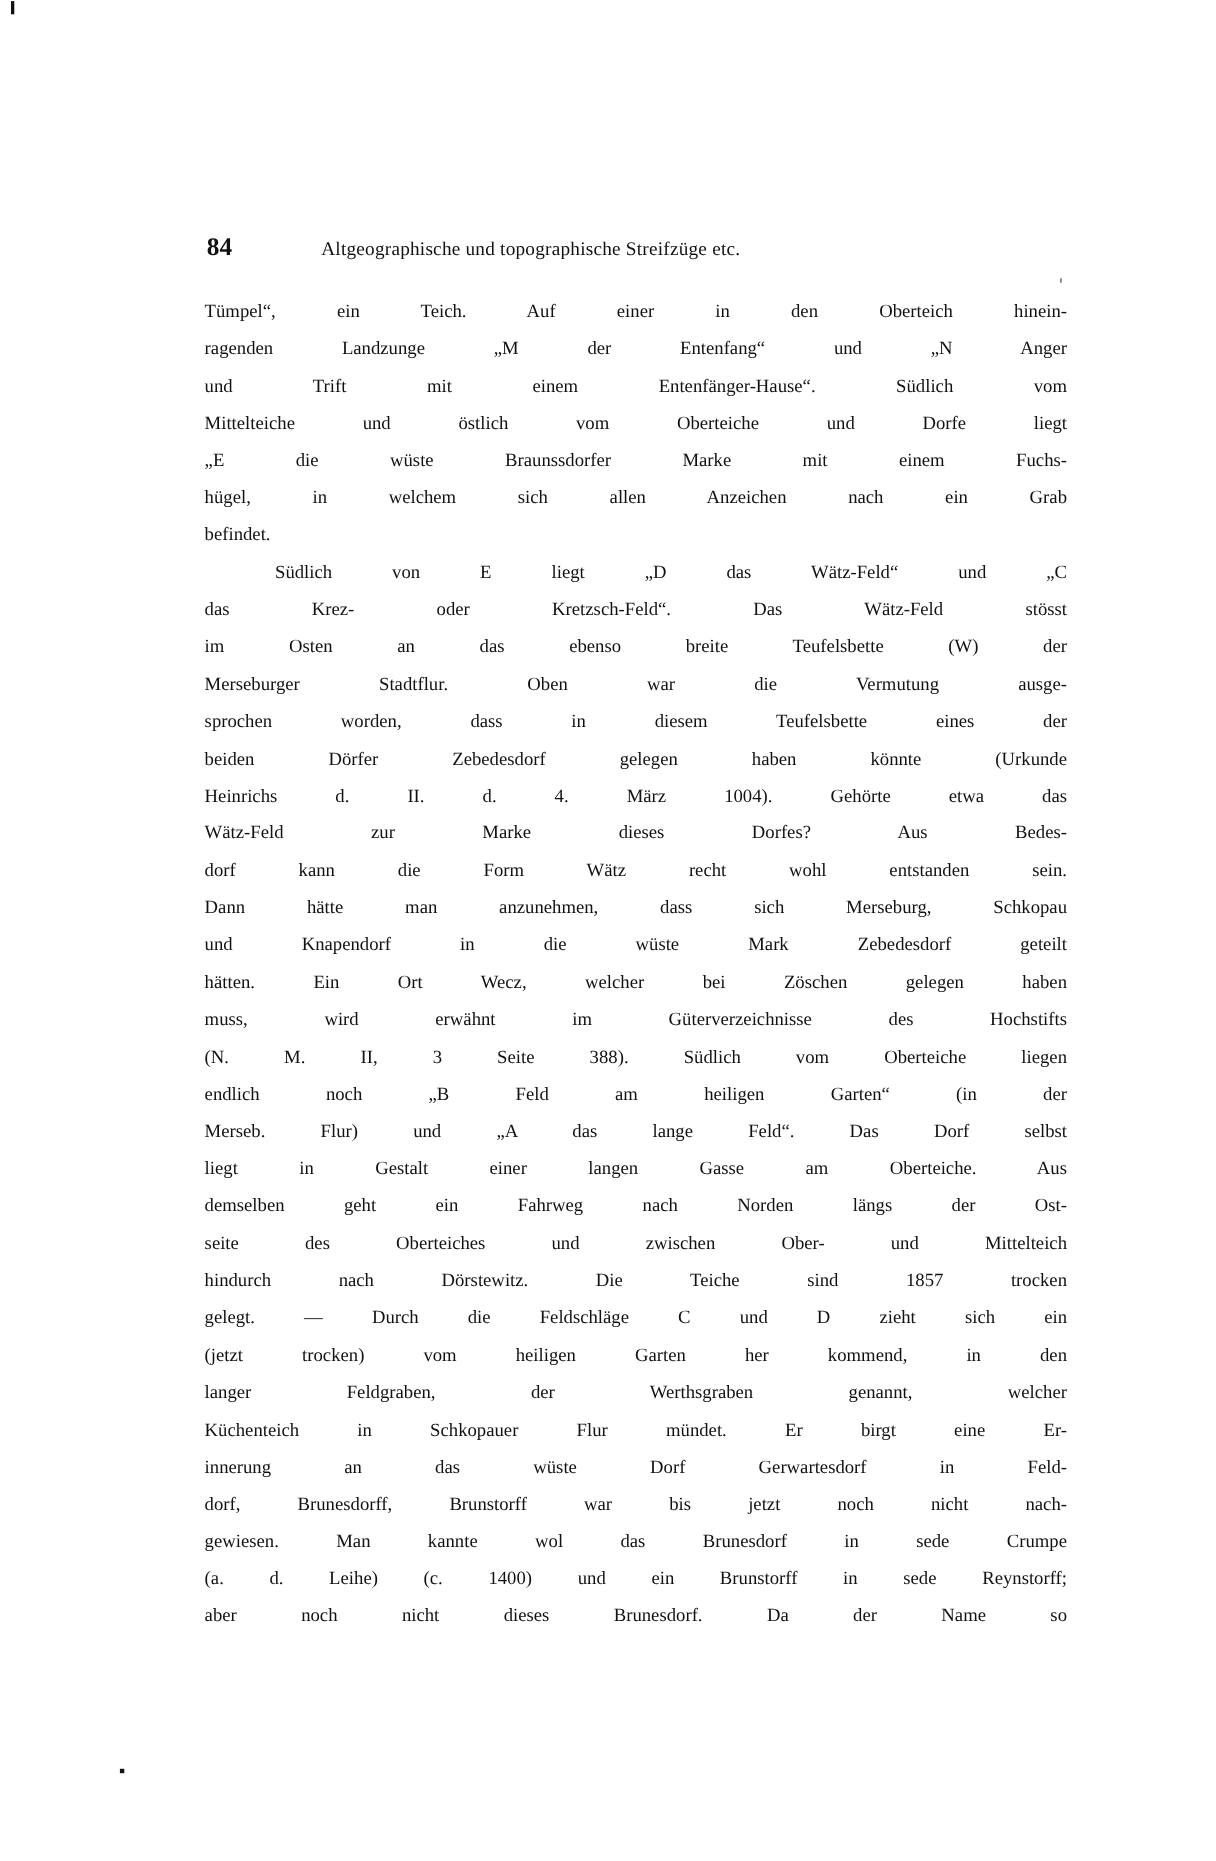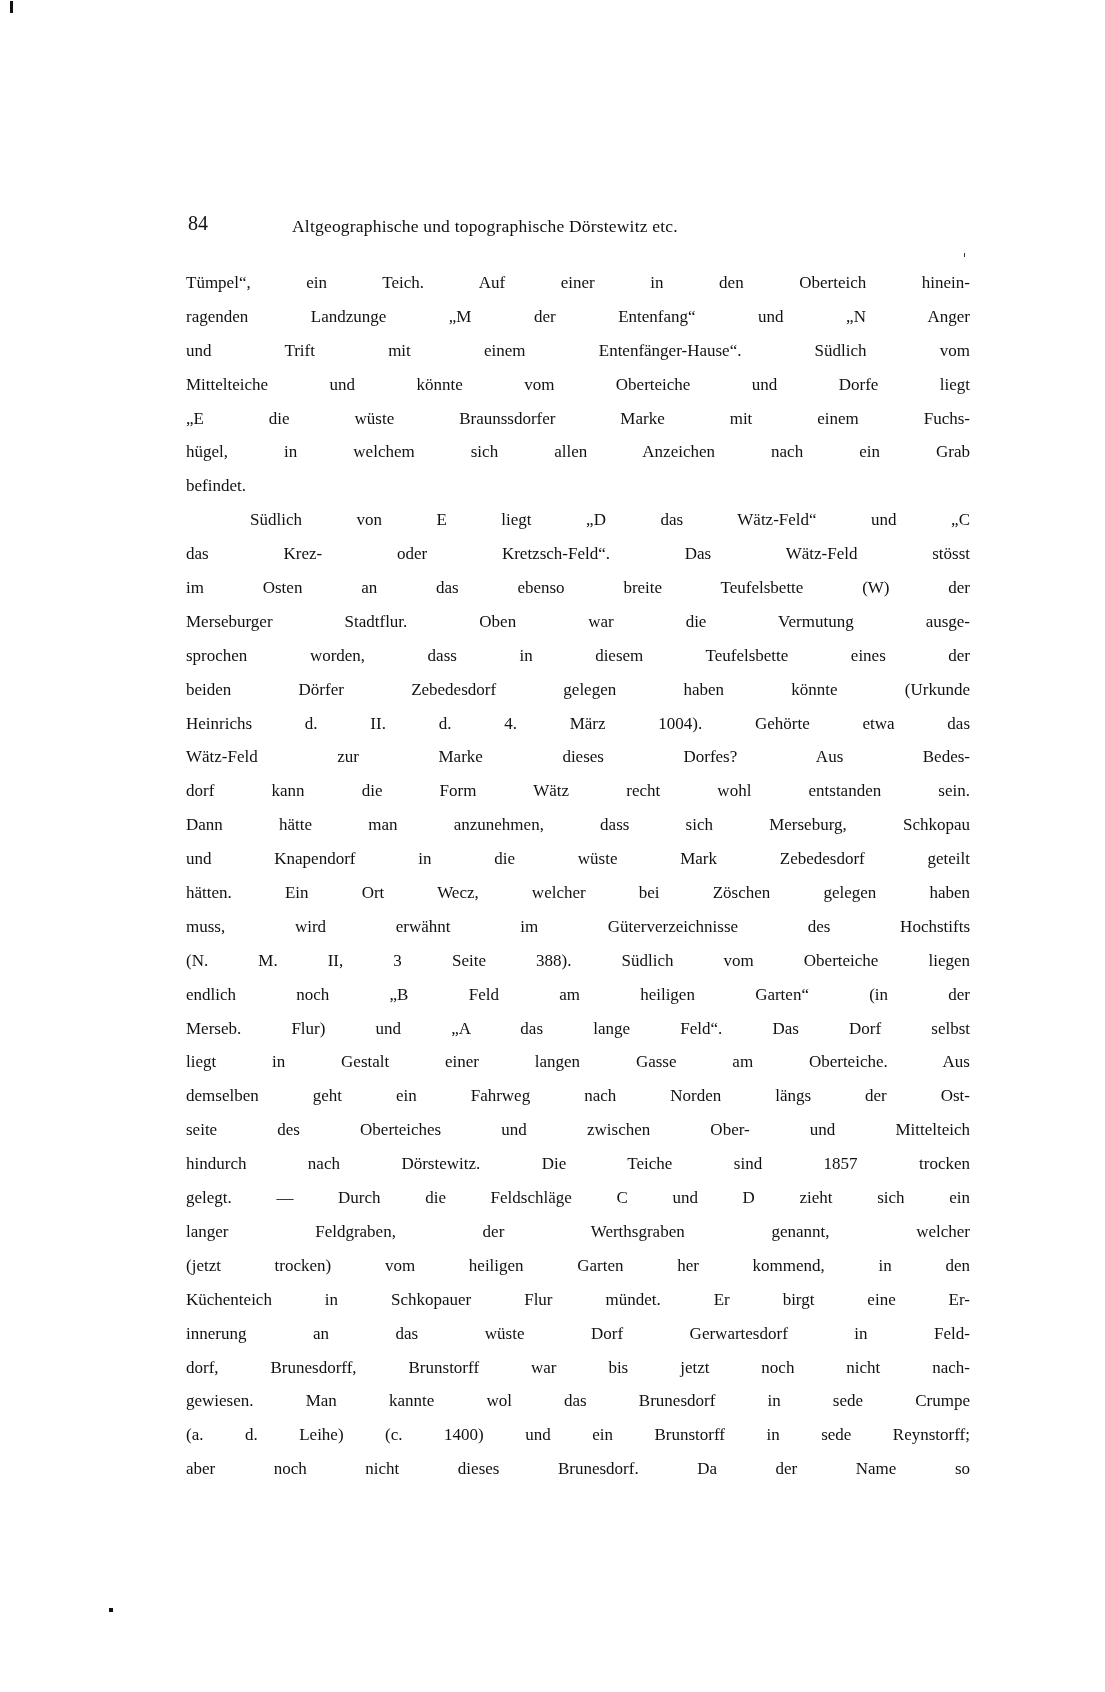--- a/index.html
+++ b/index.html
@@ -2,44 +2,44 @@
 <html><head>
   <meta charset="utf-8">
   <style>
     html, body { margin: 0; padding: 0; background: #ffffff; }
     body { width: 1105px; height: 1692px; position: relative; overflow: hidden; color: #111; }
     .scan-mark { position: absolute; left: 10px; top: 1px; width: 3px; height: 12px; background: #111; }
     .scan-dot { position: absolute; left: 109px; top: 1608px; width: 4px; height: 4px; background: #111; }
     .tick-mark { position: absolute; left: 964px; top: 253px; width: 1px; height: 4px; background: #333; }
     .page-header { position: absolute; left: 188px; top: 212px; width: 780px; height: 30px;
       font-family: "Liberation Serif", serif; }
-    .page-number { position: absolute; left: 0; top: 0; font-size: 20px; }
+    .page-number { position: absolute; left: 0; top: 0; font-size: 23px; font-weight: bold; }
     .running-title { position: absolute; left: 104px; top: 4px; font-size: 17.5px; letter-spacing: 0.2px; }
     .body-text { position: absolute; left: 186px; top: 266px; width: 784px;
       font-family: "Liberation Serif", serif; font-size: 17px; line-height: 33.9px; }
     .line { display: block; white-space: nowrap; text-align: justify; text-align-last: justify; height: 33.9px; }
     .line.last { text-align-last: left; }
     .line.indent { padding-left: 64px; }
   </style>
 </head>
 <body>
 
 <div class="scan-mark"></div>
 <div class="tick-mark"></div>
 
 <div class="page-header">
   <span class="page-number">84</span>
-  <span class="running-title">Altgeographische und topographische Dörstewitz etc.</span>
+  <span class="running-title">Altgeographische und topographische Streifzüge etc.</span>
 </div>
 
 <div class="body-text" id="body-text">
     <span class="line">Tümpel“, ein Teich. Auf einer in den Oberteich hinein-</span>
     <span class="line">ragenden Landzunge „M der Entenfang“ und „N Anger</span>
     <span class="line">und Trift mit einem Entenfänger-Hause“. Südlich vom</span>
-    <span class="line">Mittelteiche und könnte vom Oberteiche und Dorfe liegt</span>
+    <span class="line">Mittelteiche und östlich vom Oberteiche und Dorfe liegt</span>
     <span class="line">„E die wüste Braunssdorfer Marke mit einem Fuchs-</span>
     <span class="line">hügel, in welchem sich allen Anzeichen nach ein Grab</span>
     <span class="line last">befindet.</span>
     <span class="line indent">Südlich von E liegt „D das Wätz-Feld“ und „C</span>
     <span class="line">das Krez- oder Kretzsch-Feld“. Das Wätz-Feld stösst</span>
     <span class="line">im Osten an das ebenso breite Teufelsbette (W) der</span>
     <span class="line">Merseburger Stadtflur. Oben war die Vermutung ausge-</span>
     <span class="line">sprochen worden, dass in diesem Teufelsbette eines der</span>
     <span class="line">beiden Dörfer Zebedesdorf gelegen haben könnte (Urkunde</span>
     <span class="line">Heinrichs d. II. d. 4. März 1004). Gehörte etwa das</span>
@@ -50,22 +50,22 @@
     <span class="line">hätten. Ein Ort Wecz, welcher bei Zöschen gelegen haben</span>
     <span class="line">muss, wird erwähnt im Güterverzeichnisse des Hochstifts</span>
     <span class="line">(N. M. II, 3 Seite 388). Südlich vom Oberteiche liegen</span>
     <span class="line">endlich noch „B Feld am heiligen Garten“ (in der</span>
     <span class="line">Merseb. Flur) und „A das lange Feld“. Das Dorf selbst</span>
     <span class="line">liegt in Gestalt einer langen Gasse am Oberteiche. Aus</span>
     <span class="line">demselben geht ein Fahrweg nach Norden längs der Ost-</span>
     <span class="line">seite des Oberteiches und zwischen Ober- und Mittelteich</span>
     <span class="line">hindurch nach Dörstewitz. Die Teiche sind 1857 trocken</span>
     <span class="line">gelegt. — Durch die Feldschläge C und D zieht sich ein</span>
+    <span class="line">(jetzt trocken) vom heiligen Garten her kommend, in den</span>
     <span class="line">langer Feldgraben, der Werthsgraben genannt, welcher</span>
-    <span class="line">(jetzt trocken) vom heiligen Garten her kommend, in den</span>
     <span class="line">Küchenteich in Schkopauer Flur mündet. Er birgt eine Er-</span>
     <span class="line">innerung an das wüste Dorf Gerwartesdorf in Feld-</span>
     <span class="line">dorf, Brunesdorff, Brunstorff war bis jetzt noch nicht nach-</span>
     <span class="line">gewiesen. Man kannte wol das Brunesdorf in sede Crumpe</span>
     <span class="line">(a. d. Leihe) (c. 1400) und ein Brunstorff in sede Reynstorff;</span>
     <span class="line">aber noch nicht dieses Brunesdorf. Da der Name so</span>
   </div>
 
 <div class="scan-dot"></div>
 

